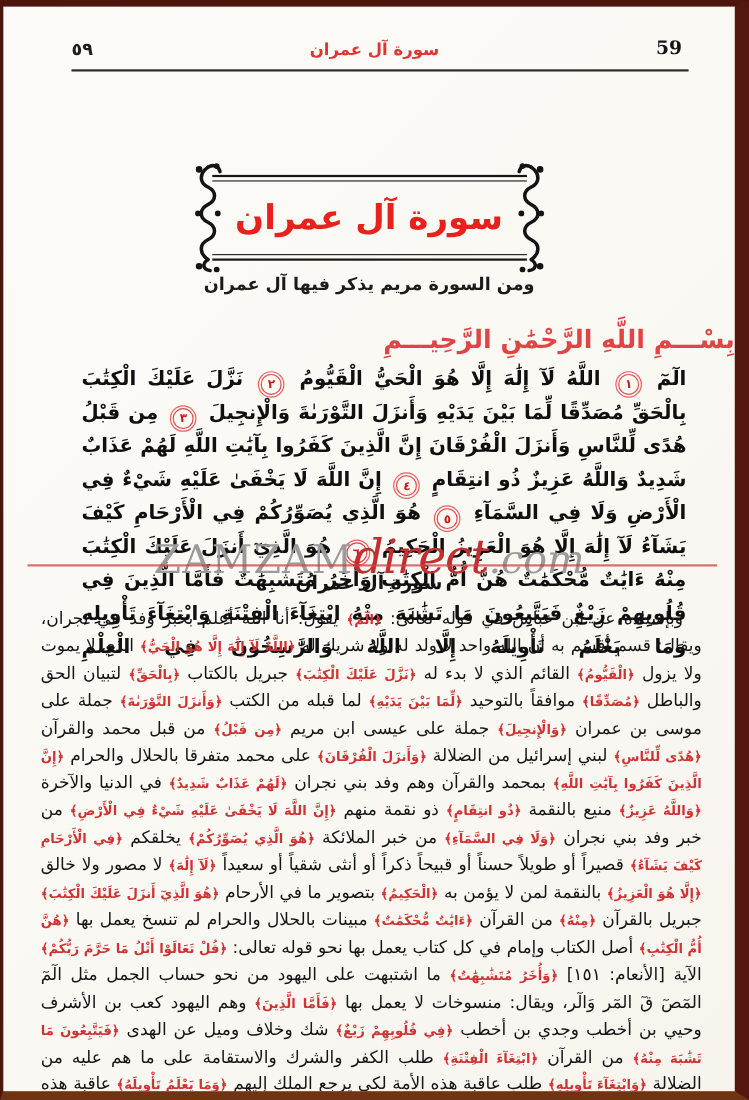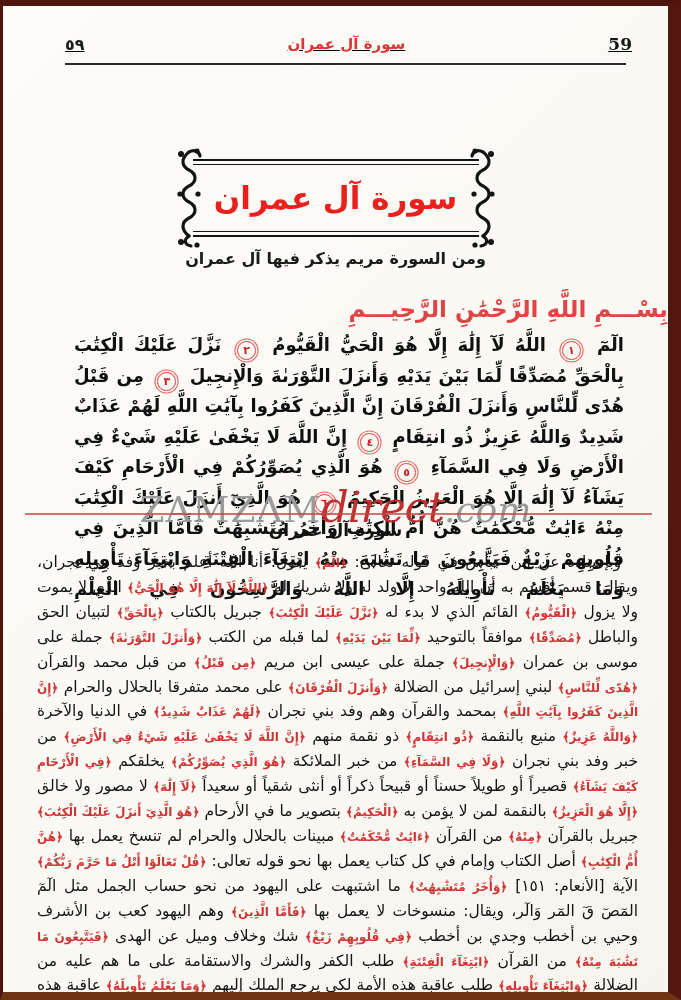--- a/index.html
+++ b/index.html
@@ -8,21 +8,21 @@
     width:681px;height:1000px;
     box-sizing:border-box;
     background:linear-gradient(135deg,#fcfbf7 0%,#faf8f3 60%,#f7f4ee 100%);
     border-style:solid;
     border-color:#4e150d #54170f #713413 #4e150d;
     border-width:6px 13px 8px 3px;
     overflow:hidden;
     font-family:"DejaVu Sans",sans-serif;
   }
   
-  .header{position:absolute;top:28px;left:62px;right:36px;display:flex;justify-content:space-between;align-items:center;text-decoration:underline;}
+  .header{position:absolute;top:28px;left:62px;right:48px;display:flex;justify-content:space-between;align-items:flex-end;}
   .pg-ar{font-size:16px;font-weight:bold;color:#1d1d1d;}
   .hdr-title{font-size:15px;font-weight:bold;color:#e23333;}
   .pg-en{font-size:17px;font-weight:bold;color:#141414;font-family:"DejaVu Serif",serif;}
   .header-rule{position:absolute;top:57px;left:62px;right:42px;border-top:2px solid #2b2b2b;}
   
   .title-frame{position:absolute;top:153px;left:50%;transform:translateX(-50%);width:286px;height:74px;
     border-top:2px solid #151515;border-bottom:2px solid #151515;}
   .title-frame-inner{position:absolute;top:3px;bottom:3px;left:0;right:0;
     border-top:1.5px solid #151515;border-bottom:1.5px solid #151515;
     display:flex;align-items:center;justify-content:center;}

